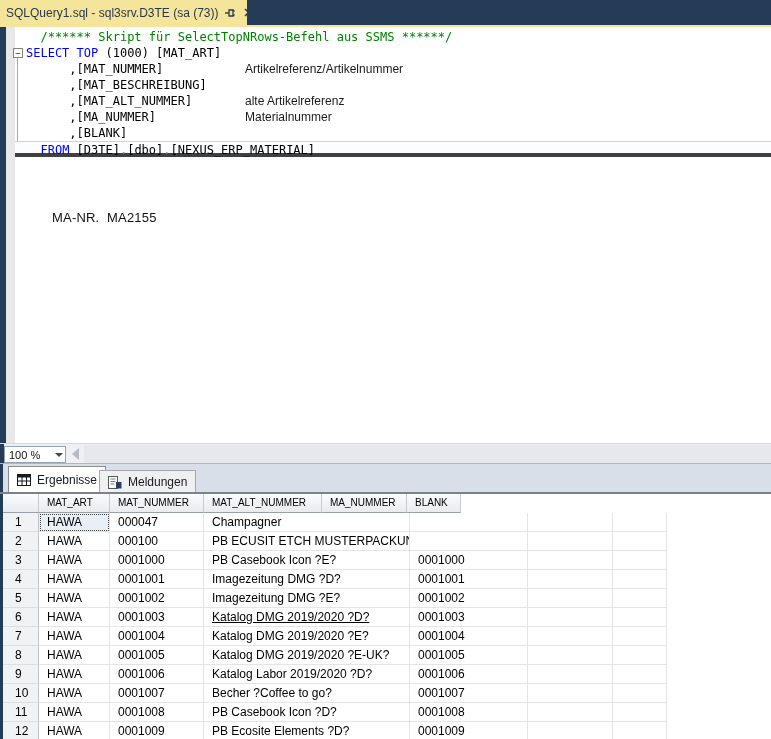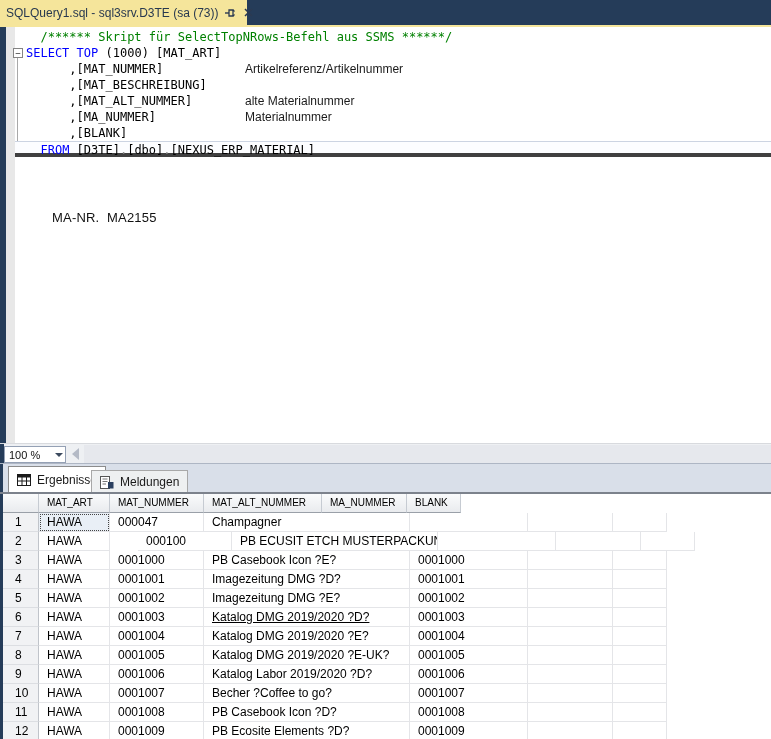--- a/index.html
+++ b/index.html
@@ -54,21 +54,21 @@
   #scroll-track { position:absolute; left:84px; top:1px; width:687px; height:18px; background:#e6e8ed; }
 
   
   #results-tabs { position:absolute; left:0; top:463px; width:771px; height:29px; background:#d9dfe9;
                   border-top:1px solid #aeb6c4; }
   #tabs-left-edge { position:absolute; left:0; top:0; width:3px; height:29px; background:#253c59; }
   .pane-tab { position:absolute; display:flex; align-items:center; font-size:12px; color:#1a1a1a;
               padding:0 8px; }
   #tab-ergebnisse { left:8px; top:2px; height:27px; background:#ffffff;
                     border:1px solid #8c8c8c; border-bottom:none; }
-  #tab-meldungen { left:91px; top:6px; height:23px; background:#eef0f1;
+  #tab-meldungen { left:99px; top:6px; height:23px; background:#eef0f1;
                    border:1px solid #a8a8a8; border-bottom:none; }
   .pane-tab .tab-glyph { margin-right:6px; display:flex; }
 
   
   #grid { position:absolute; left:0; top:492px; width:771px; height:247px; background:#ffffff;
           border-top:2px solid #7c828c; overflow:hidden; }
   #grid-left-edge { position:absolute; left:0; top:0; width:3px; height:247px; background:#253c59; }
   #grid-table { position:absolute; left:3px; top:0; }
   .grid-row { display:flex; height:19px; }
   .grid-row.header { height:19px; }
@@ -110,21 +110,21 @@
   <div id="editor">
     <div id="editor-left-edge"></div>
     <div id="editor-margin"></div>
     <div id="fold-guide"></div>
     <div id="fold-box">−</div>
     <div id="code-lines">
         <div class="code-line"><span class="tok-comment">  /****** Skript für SelectTopNRows-Befehl aus SSMS ******/</span></div>
         <div class="code-line"><span class="tok-kw">SELECT</span><span class="tok-plain"> </span><span class="tok-kw">TOP</span><span class="tok-plain"> (1000) [MAT_ART]</span></div>
         <div class="code-line"><span class="tok-plain">      ,[MAT_NUMMER]</span><span class="annotation">Artikelreferenz/Artikelnummer</span></div>
         <div class="code-line"><span class="tok-plain">      ,[MAT_BESCHREIBUNG]</span></div>
-        <div class="code-line"><span class="tok-plain">      ,[MAT_ALT_NUMMER]</span><span class="annotation">alte Materialnummer</span></div>
+        <div class="code-line"><span class="tok-plain">      ,[MAT_ALT_NUMMER]</span><span class="annotation">alte Artikelreferenz</span></div>
         <div class="code-line"><span class="tok-plain">      ,[MA_NUMMER]</span><span class="annotation">Materialnummer</span></div>
         <div class="code-line"><span class="tok-plain">      ,[BLANK]</span></div>
         <div class="code-line current"><span class="tok-plain">  </span><span class="tok-kw">FROM</span><span class="tok-plain"> [D3TE]</span><span class="tok-op">.</span><span class="tok-plain">[dbo]</span><span class="tok-op">.</span><span class="tok-plain">[NEXUS_ERP_MATERIAL]</span></div>
       </div>
     <div id="editor-note">MA-NR.  MA2155</div>
   </div>
 
   <div id="hscroll">
     <div id="hscroll-left-edge"></div>
     <div id="zoom-combo">
@@ -177,21 +177,21 @@
           <div class="dcell selected" style="width: 71px;">HAWA</div>
           <div class="dcell" style="width: 94px;">000047</div>
           <div class="dcell" style="width: 206px;">Champagner</div>
           <div class="dcell" style="width: 118px;"></div>
           <div class="dcell" style="width: 85px;"></div>
           <div class="dcell" style="width: 54px;"></div>
         </div>
         <div class="grid-row">
           <div class="rncell" style="width: 36px;">2</div>
           <div class="dcell" style="width: 71px;">HAWA</div>
-          <div class="dcell" style="width: 94px; margin-left: 28px;">000100</div>
+          <div class="dcell" style="width: 94px;">000100</div>
           <div class="dcell" style="width: 206px;">PB ECUSIT ETCH MUSTERPACKUNG</div>
           <div class="dcell" style="width: 118px;"></div>
           <div class="dcell" style="width: 85px;"></div>
           <div class="dcell" style="width: 54px;"></div>
         </div>
         <div class="grid-row">
           <div class="rncell" style="width: 36px;">3</div>
           <div class="dcell" style="width: 71px;">HAWA</div>
           <div class="dcell" style="width: 94px;">0001000</div>
           <div class="dcell" style="width: 206px;">PB Casebook Icon ?E?</div>

